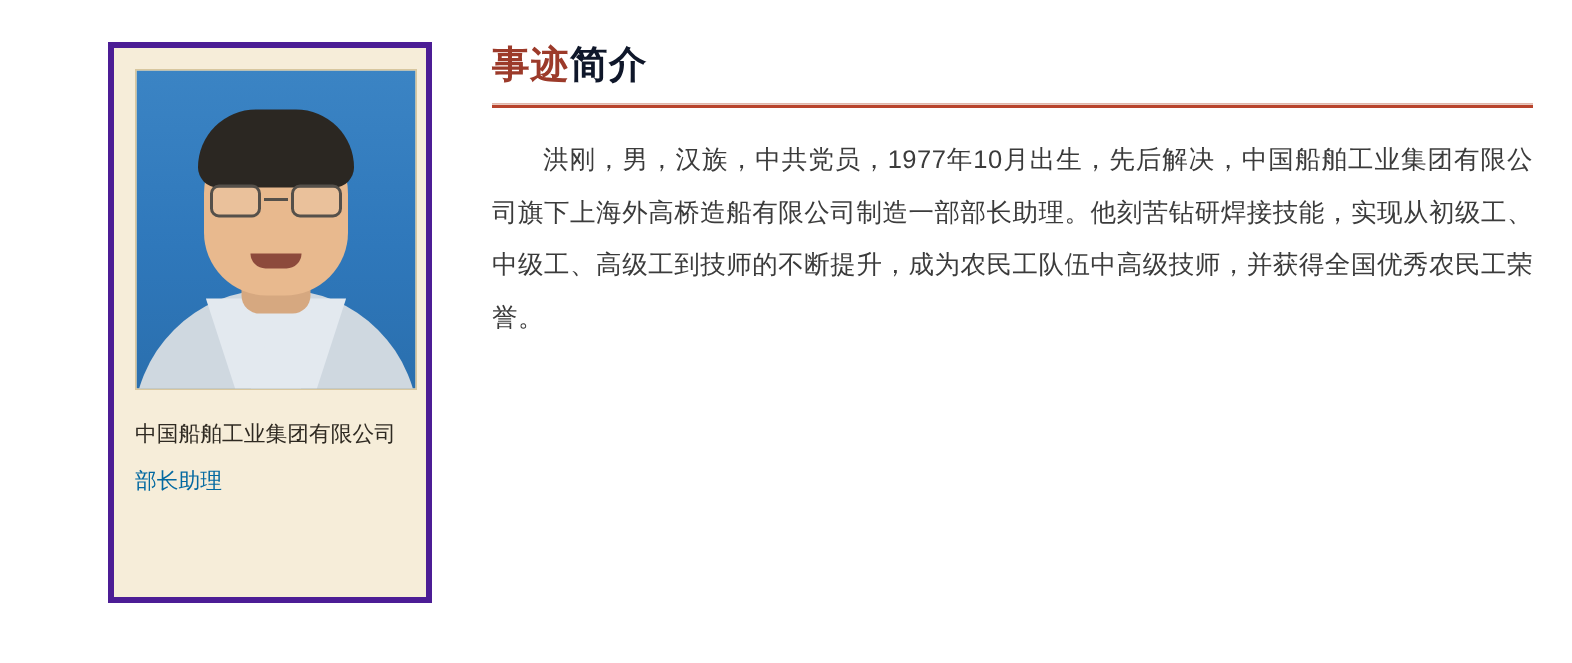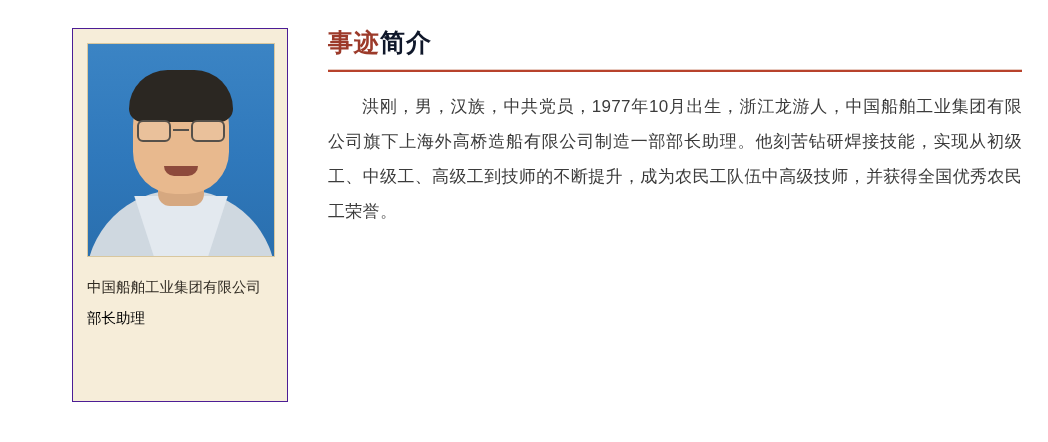--- a/index.html
+++ b/index.html
@@ -20,21 +20,21 @@
     display: flex;
     box-sizing: border-box;
     padding: 18px 0 0 0;
   }
   
   .profile-card {
     width: 216px;
     margin-left: 72px;
     margin-top: 10px;
     background: #f6edd9;
-    border: 1px solid #4c1d95;
+    border: 4px solid #4c1d95;
     box-sizing: border-box;
     padding: 14px 14px 18px 14px;
     height: 374px;
   }
   .portrait {
     width: 186px;
     height: 212px;
     margin: 0 auto;
     background: linear-gradient(180deg, #3b84c4 0%, #2f78bb 55%, #2a6fae 100%);
     position: relative;
@@ -140,21 +140,21 @@
     margin-top: 18px;
     color: #3a3226;
     font-size: 14.5px;
     line-height: 1.72;
   }
   .profile-meta .org {
     color: #2f2a22;
   }
   .profile-meta .title {
     margin-top: 6px;
-    color: #000000;
+    color: #0369a1;
   }
   
   .content {
     flex: 1;
     margin-left: 40px;
     margin-right: 26px;
     position: relative;
   }
   .section-head {
     display: flex;
@@ -217,16 +217,16 @@
 
   <div class="content">
     <div class="section-head">
       <span class="t1">事迹</span>
       <span class="t2">简介</span>
     </div>
     <div class="head-rule">
       <div class="rule-light"></div>
     </div>
 
-    <p class="para">洪刚，男，汉族，中共党员，1977年10月出生，浙江龙游人，中国船舶工业集团有限公司旗下上海外高桥造船有限公司制造一部部长助理。他刻苦钻研焊接技能，实现从初级工、中级工、高级工到技师的不断提升，成为农民工队伍中高级技师，并获得全国优秀农民工荣誉。</p>
+    <p class="para">洪刚，男，汉族，中共党员，1977年10月出生，先后解决，中国船舶工业集团有限公司旗下上海外高桥造船有限公司制造一部部长助理。他刻苦钻研焊接技能，实现从初级工、中级工、高级工到技师的不断提升，成为农民工队伍中高级技师，并获得全国优秀农民工荣誉。</p>
   </div>
 
 </div>
 
 </body></html>

